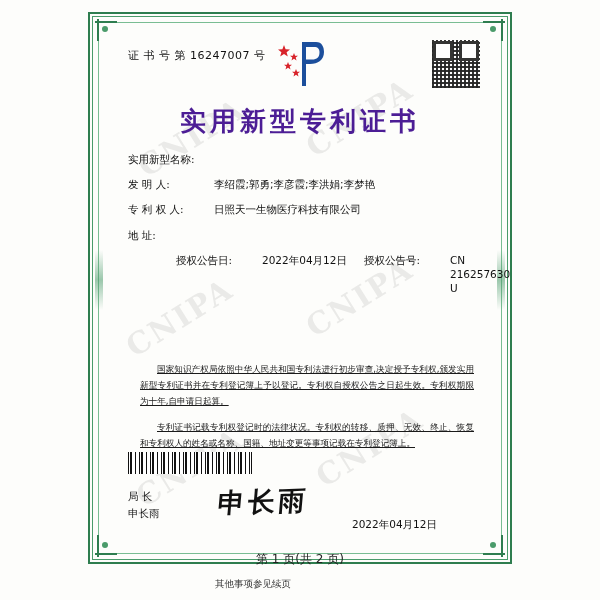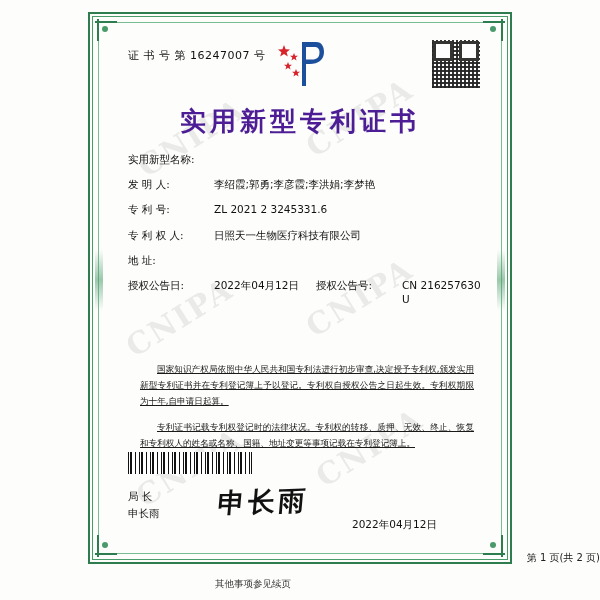--- a/index.html
+++ b/index.html
@@ -174,21 +174,21 @@
     justify-content: space-between;
   }
   .flabel {
     width: 86px;
     flex: 0 0 86px;
     white-space: nowrap;
   }
   .fvalue {
     flex: 1 1 auto;
   }
-  .frow.two { justify-content: space-between; }
+  .frow.two { justify-content: space-between; margin-left: 48px; }
   .fsecond-label {
     width: 86px;
     flex: 0 0 86px;
     white-space: nowrap;
   }
   .addr .fvalue { line-height: 1.45; }
 
   
   .paras {
     position: absolute;
@@ -241,22 +241,22 @@
     font-size: 10.5px;
     color: #111;
   }
 
   
   .page-no {
     position: absolute;
     left: 0;
     top: 551px;
     width: 600px;
-    text-align: right;
-    font-size: 10px;
+    text-align: center;
+    font-size: 12px;
     color: #222;
   }
   .tail-note {
     position: absolute;
     left: 0;
     top: 578px;
     width: 506px;
     text-align: center;
     font-size: 9.5px;
     color: #333;
@@ -325,24 +325,20 @@
 
   <div class="fields">
     <div class="frow">
       <div class="flabel">实用新型名称:</div>
     </div>
     <div class="frow">
       <div class="flabel">发 明 人:</div>
       <div class="fvalue">李绍霞;郭勇;李彦霞;李洪娟;李梦艳</div>
     </div>
     <div class="frow">
-      <div class="flabel">专 利 号:</div>
-      <div class="fvalue">ZL 2021 2 3245331.6</div>
-    </div>
-    <div class="frow">
       <div class="flabel">专 利 权 人:</div>
       <div class="fvalue">日照天一生物医疗科技有限公司</div>
     </div>
     <div class="frow addr">
       <div class="flabel">地        址:</div>
     </div>
     <div class="frow two">
       <div class="flabel">授权公告日:</div>
       <div class="fvalue" style="flex:0 0 102px">2022年04月12日</div>
       <div class="fsecond-label">授权公告号:</div>

